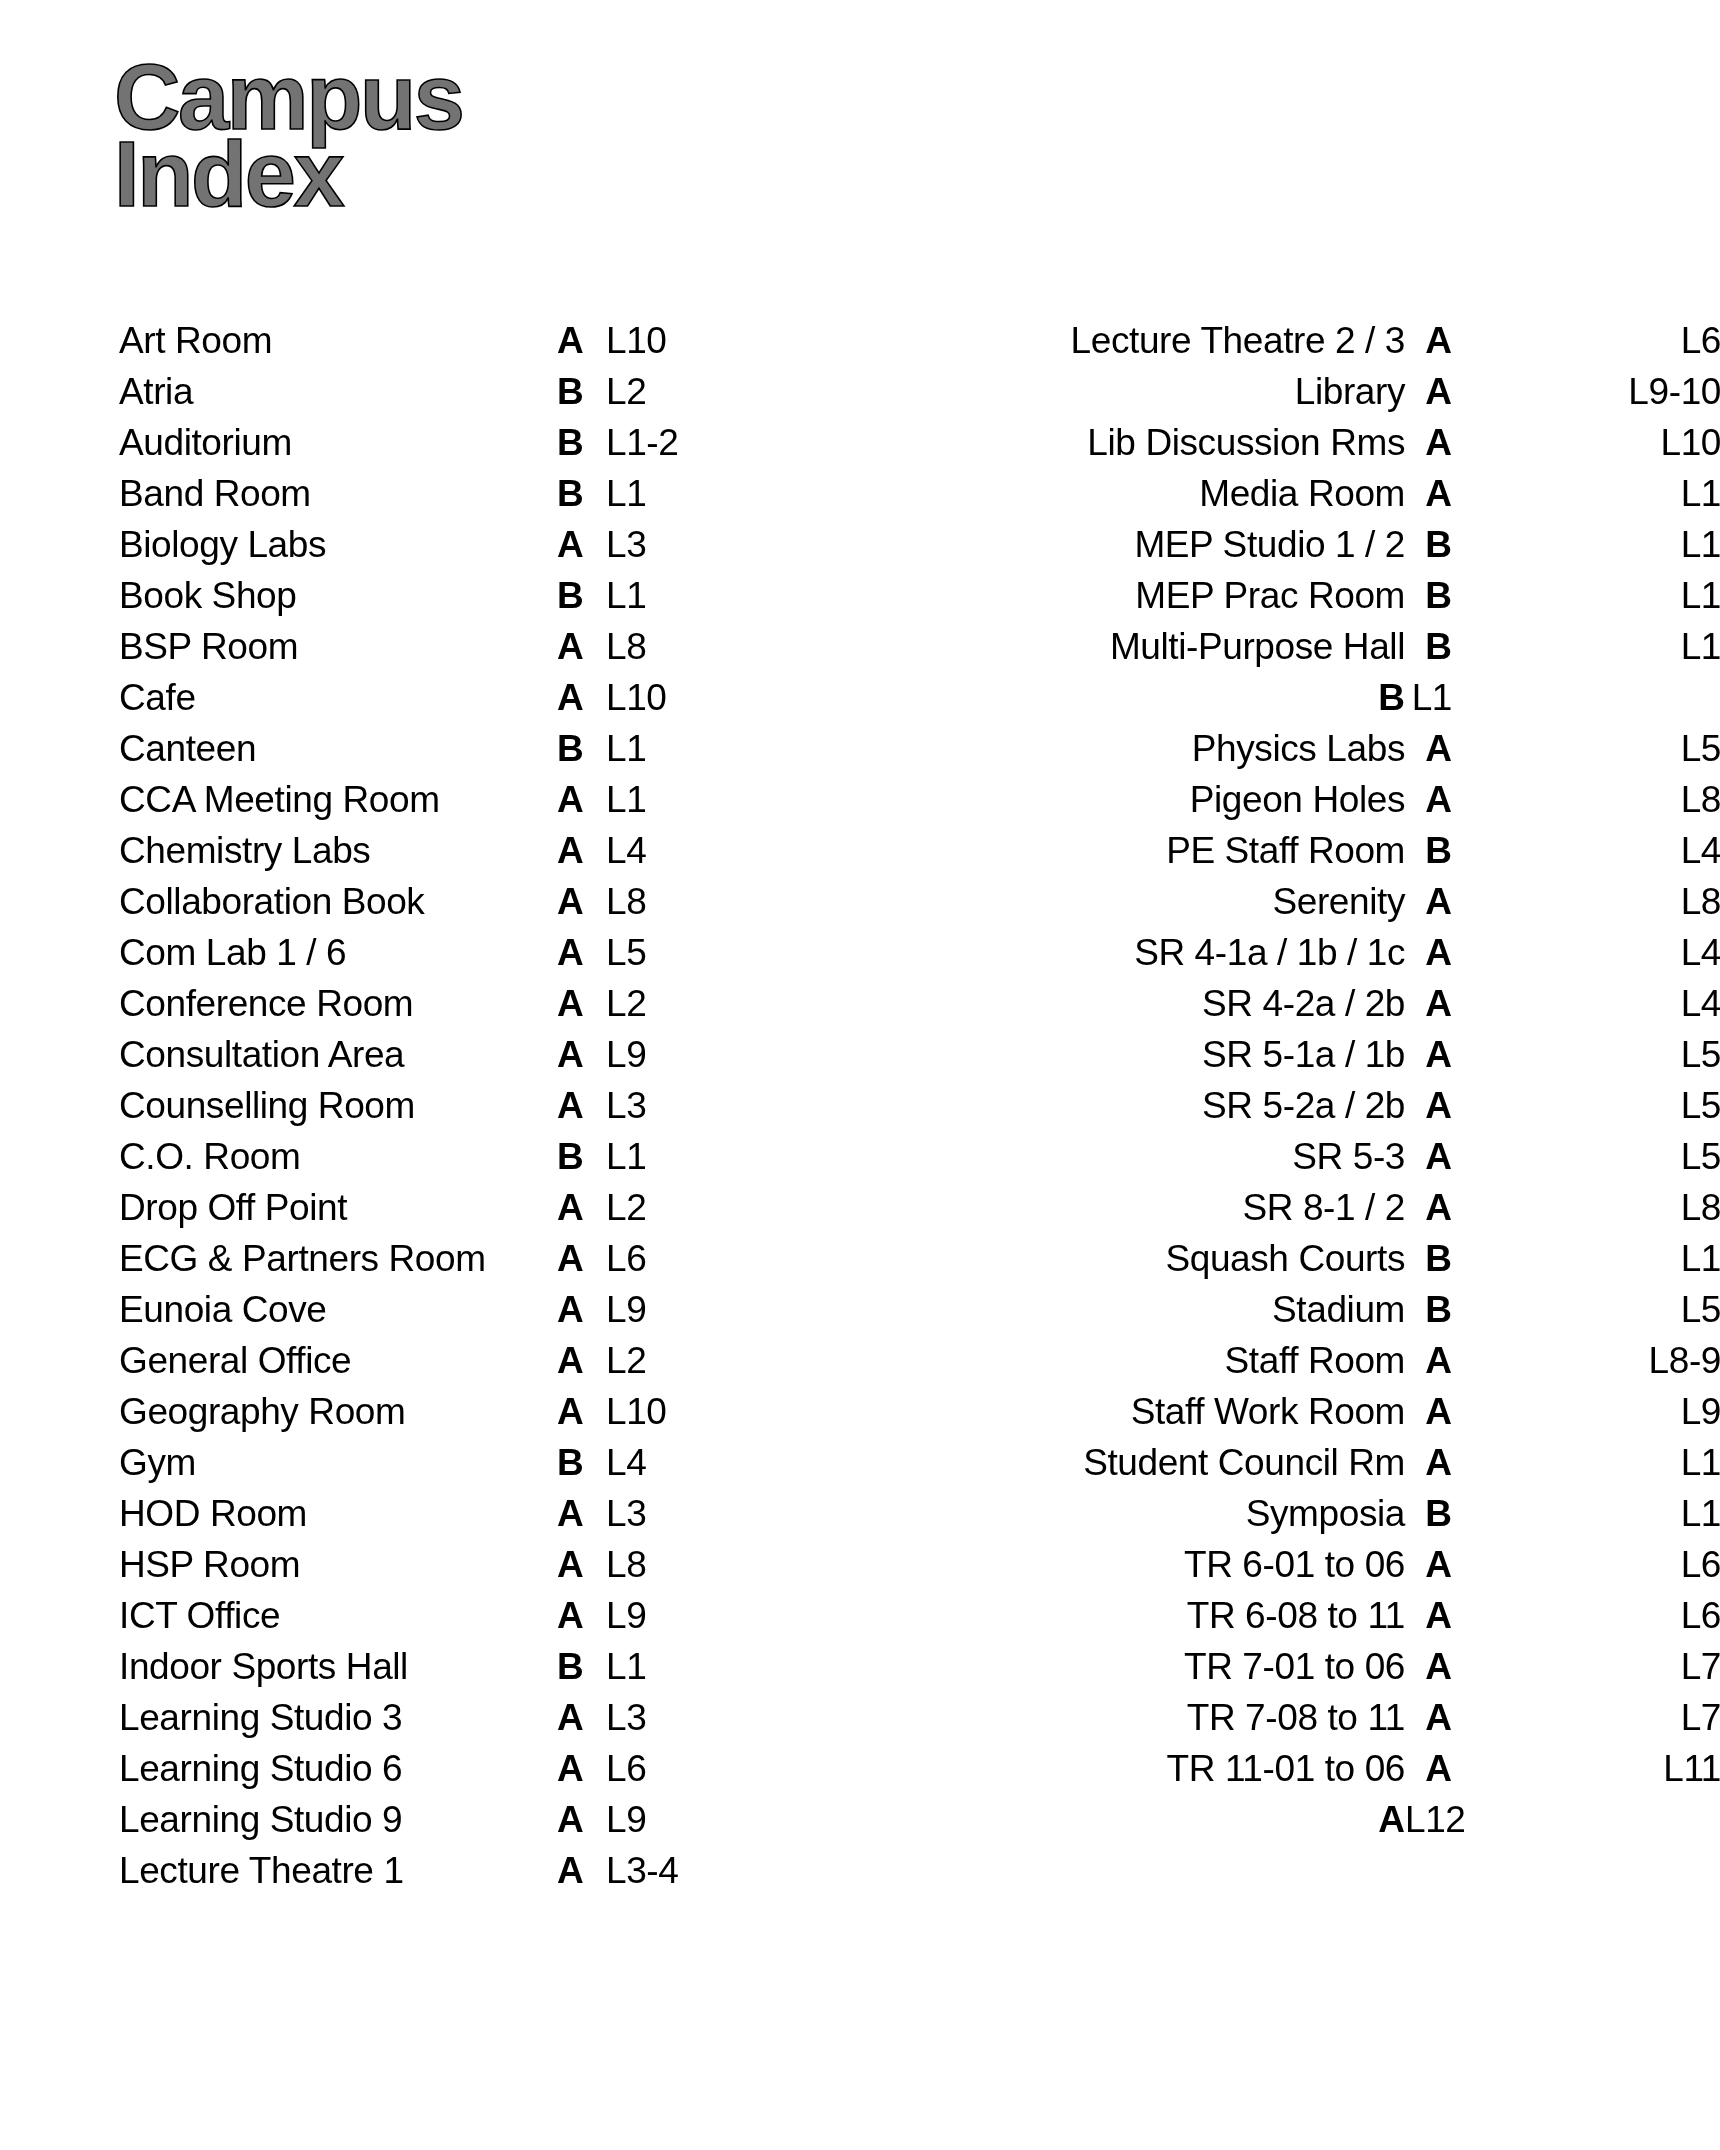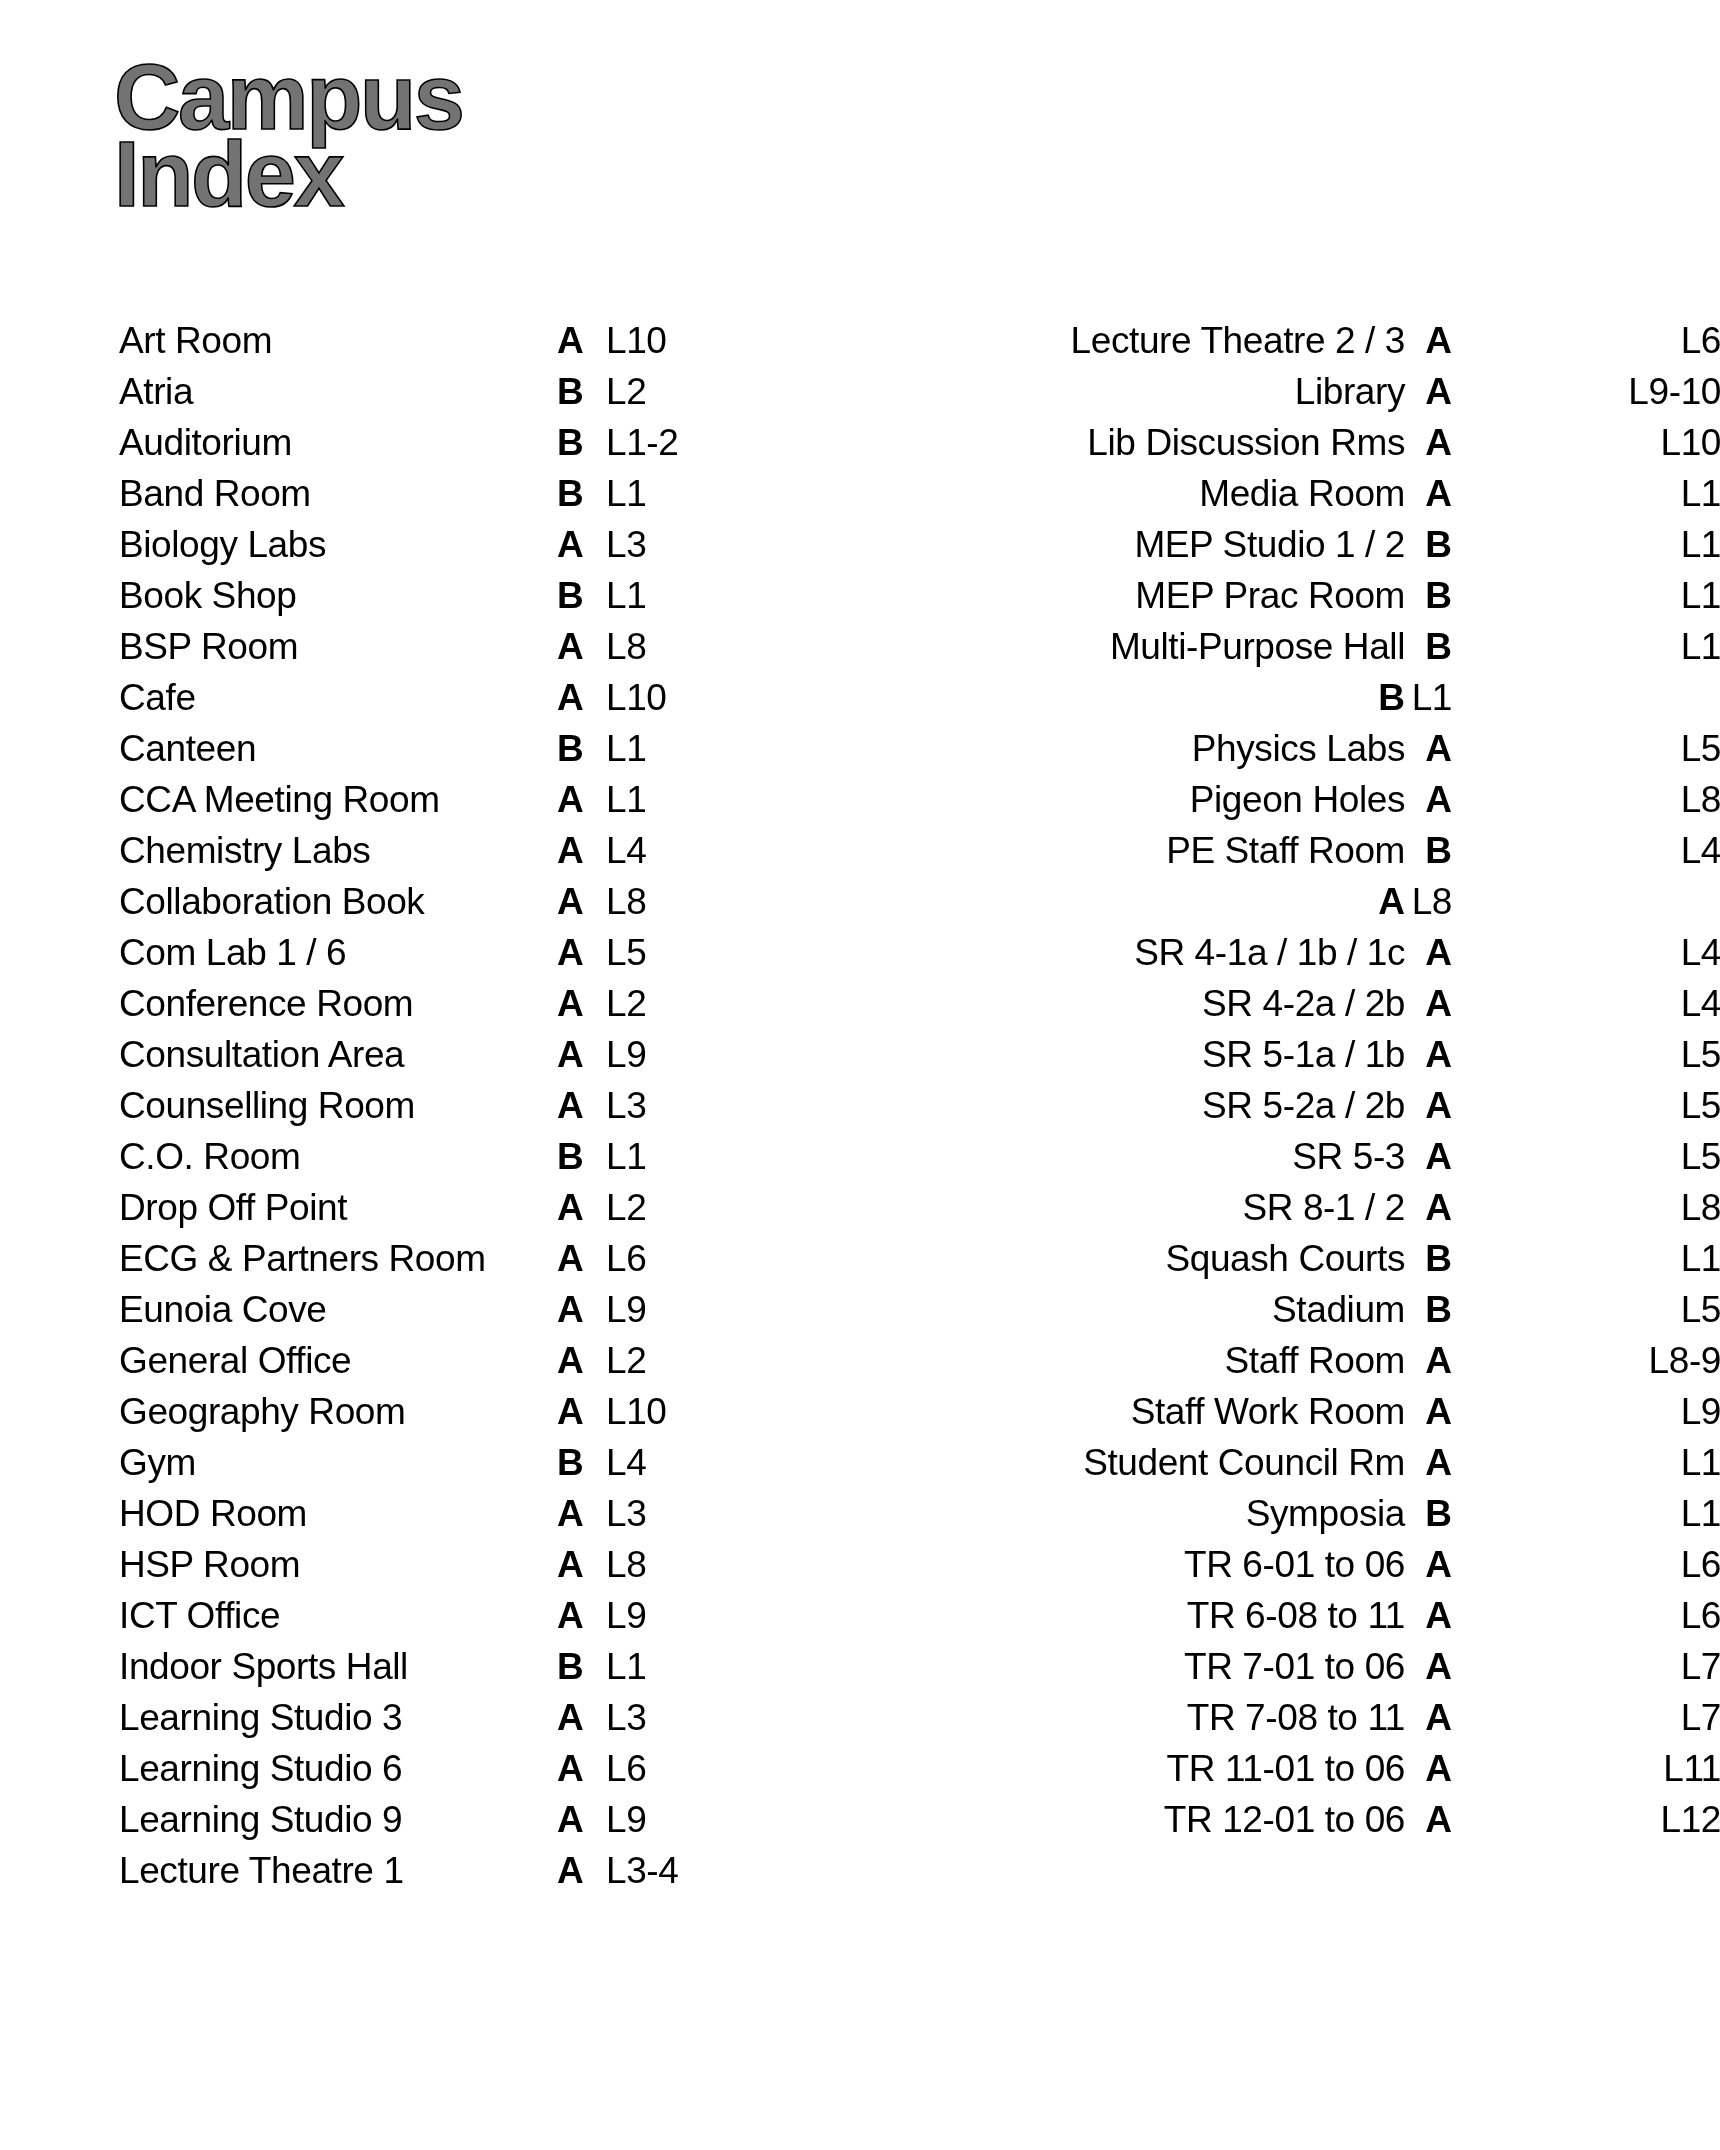--- a/index.html
+++ b/index.html
@@ -320,20 +320,21 @@
         <span class="level-label">L8</span>
       </div>
 
       <div class="index-row">
         <span class="room-name">PE Staff Room</span>
         <span class="building-letter">B</span>
         <span class="level-label">L4</span>
       </div>
 
       <div class="index-row">
+        <span class="room-name">Serenity</span>
         <span class="building-letter">A</span>
         <span class="level-label">L8</span>
       </div>
 
       <div class="index-row">
         <span class="room-name">SR 4-1a / 1b / 1c</span>
         <span class="building-letter">A</span>
         <span class="level-label">L4</span>
       </div>
 
@@ -427,20 +428,19 @@
         <span class="level-label">L7</span>
       </div>
 
       <div class="index-row">
         <span class="room-name">TR 11-01 to 06</span>
         <span class="building-letter">A</span>
         <span class="level-label">L11</span>
       </div>
 
       <div class="index-row">
-        <span class="room-name">TR 12-01 to 06</span>
         <span class="building-letter">A</span>
         <span class="level-label">L12</span>
       </div>
     </section>
 
 </main>
 
 
 </body></html>

